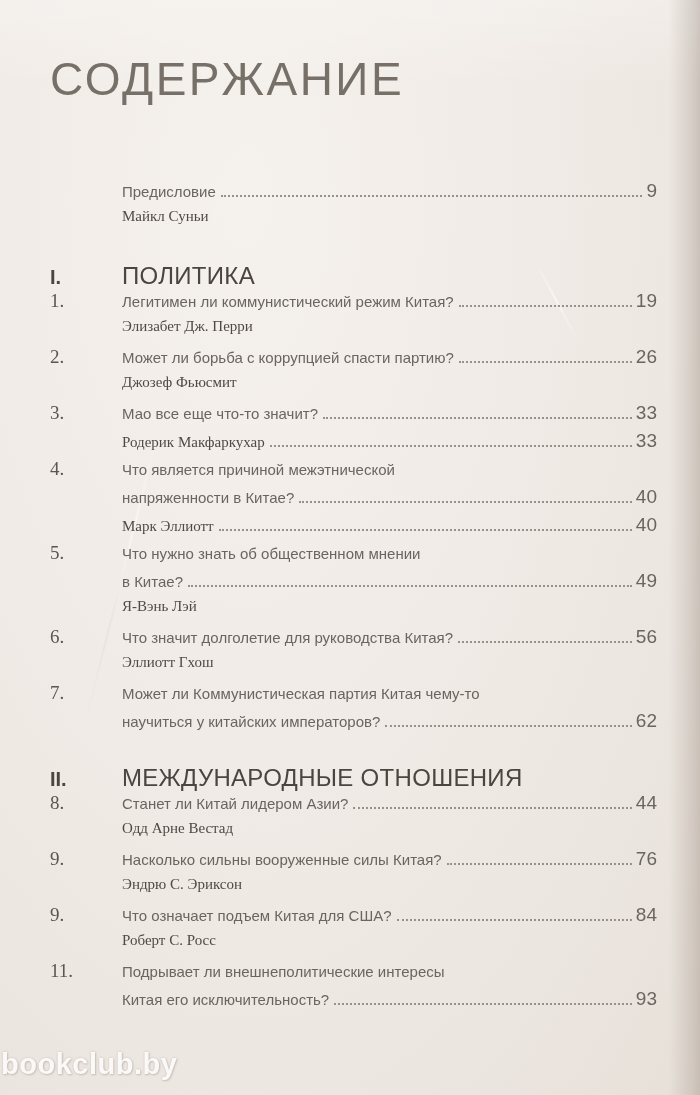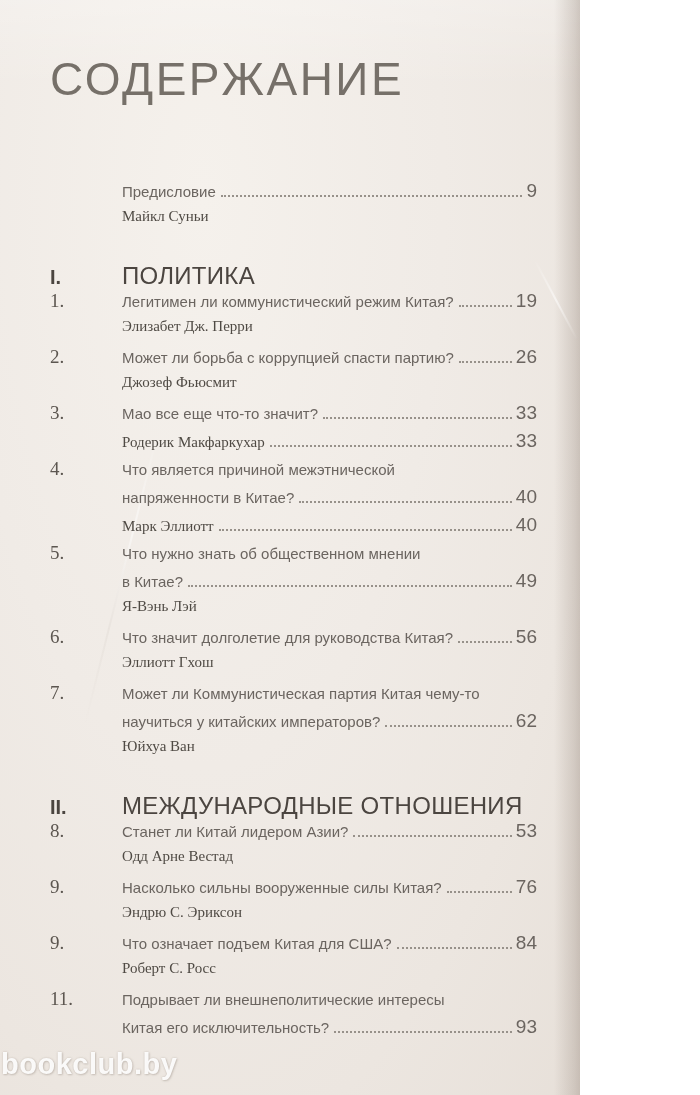--- a/index.html
+++ b/index.html
@@ -1,19 +1,19 @@
 <!DOCTYPE html>
 <html lang="ru"><head>
 <meta charset="utf-8">
 <style>
   html,body { margin:0; padding:0; }
   body { width:700px; height:1095px; overflow:hidden; font-family:"Liberation Sans",sans-serif; }
 
   .page {
-    position:relative; width:580px; height:1095px;
+    position:relative; width:700px; height:1095px;
     background:
       linear-gradient(to right, rgba(0,0,0,0) 0%, rgba(0,0,0,0) 95.5%, rgba(125,108,96,0.22) 99%, rgba(125,108,96,0.30) 100%),
       linear-gradient(to bottom, rgba(255,255,255,0.25) 0%, rgba(255,255,255,0) 8%),
       radial-gradient(ellipse at 35% 18%, #f5f1ec 0%, #f0ebe6 45%, #ece6e0 75%, #e7e0d9 100%);
   }
 
   .crease1 {
     position:absolute; left:120px; top:430px; width:2px; height:300px;
     background:linear-gradient(to bottom, rgba(255,255,255,0) , rgba(255,255,255,0.5), rgba(180,170,160,0.12), rgba(255,255,255,0));
     transform:rotate(14deg);
@@ -201,42 +201,36 @@
           </span>
       </div>
       <div class="row">
         <span class="num"></span>
         <span class="line">
           <span class="t">научиться у китайских императоров?</span>
           <span class="dots"></span>
           <span class="pg">62</span>
         </span>
       </div>
-      <div class="row">
-        <span class="num"></span>
-        <span class="line">
-            <span class="t serif">Юйхуа Ван</span>
-          </span>
-      </div>
 
       <div class="sec-gap"></div>
 
       <div class="row">
         <span class="num roman">II.</span>
         <span class="line">
             <span class="t heading">МЕЖДУНАРОДНЫЕ ОТНОШЕНИЯ</span>
           </span>
       </div>
 
       <div class="row">
         <span class="num">8.</span>
         <span class="line">
           <span class="t">Станет ли Китай лидером Азии?</span>
           <span class="dots"></span>
-          <span class="pg">53</span>
+          <span class="pg">44</span>
         </span>
       </div>
       <div class="row">
         <span class="num"></span>
         <span class="line">
             <span class="t serif">Одд Арне Вестад</span>
           </span>
       </div>
 
       <div class="row">

